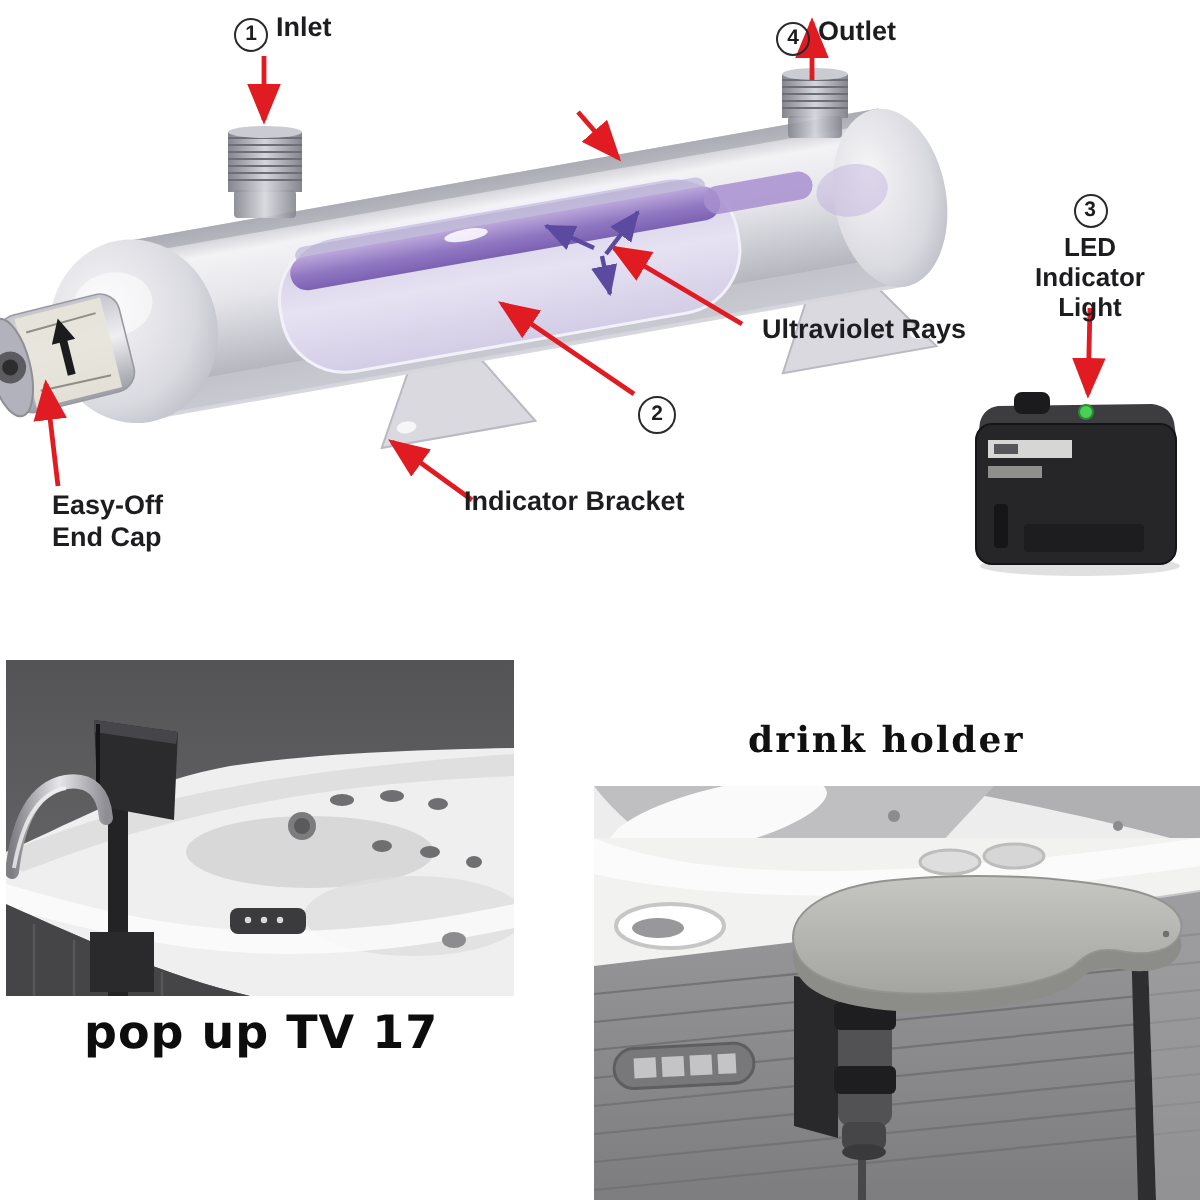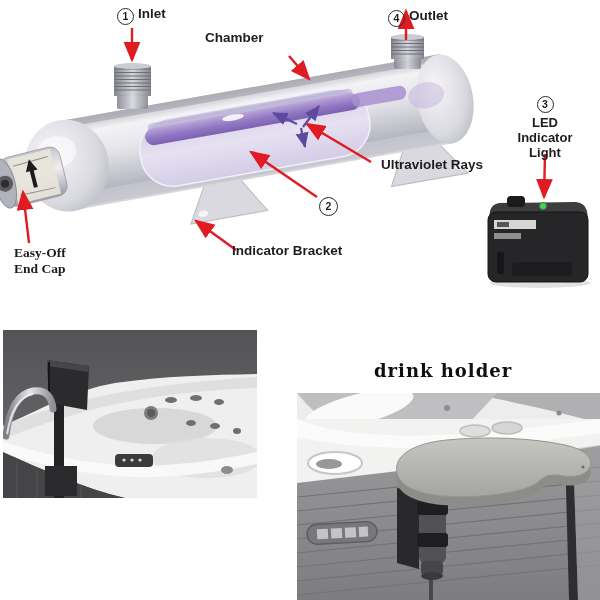--- a/index.html
+++ b/index.html
@@ -160,21 +160,20 @@
       <line x1="297" y1="124" x2="273" y2="113" marker-end="url(#ahPur)"></line>
       <line x1="301" y1="128" x2="305" y2="147" marker-end="url(#ahPur)"></line>
     </g>
   </svg>
 
   <div class="lbl" style="left:117px;top:6px;">
     <span class="circnum">1</span><span>Inlet</span>
   </div>
 
   <div class="lbl" style="left:205px;top:30px;">
-    <div>Chamber</div>
   </div>
 
   <div class="lbl" style="left:388px;top:8px;">
     <span class="circnum">4</span><span>Outlet</span>
   </div>
 
   <div class="led-block">
     <span class="circnum">3</span>
     <div>LED</div>
     <div>Indicator</div>
@@ -186,21 +185,21 @@
   </div>
 
   <div class="lbl" style="left:319px;top:196px;">
     <span class="circnum" style="width:17px;height:17px;">2</span>
   </div>
 
   <div class="lbl" style="left:232px;top:243px;">
     <div>Indicator Bracket</div>
   </div>
 
-  <div class="lbl" style="left:14px;top:245px;font-family:Liberation Serif, serif;">
+  <div class="lbl" style="left:26px;top:245px;">
     <div>Easy-Off</div>
     <div>End Cap</div>
   </div>
 
   <div id="photo-tv" class="photo">
     <svg width="254" height="168" viewBox="0 0 254 168">
       <defs>
         <linearGradient id="tvBg" x1="0" y1="0" x2="0" y2="1">
           <stop offset="0" stop-color="#545456"></stop>
             <stop offset="1" stop-color="#6c6c6f"></stop>
@@ -249,20 +248,21 @@
       <rect x="42" y="136" width="32" height="30" fill="#2a2a2c"></rect>
       <polygon points="44,30 86,36 84,80 46,73" fill="#2b2b2e"></polygon>
       <polygon points="44,30 86,36 85,42 44,36" fill="#45454a"></polygon>
       <line x1="46" y1="32" x2="46" y2="72" stroke="#151517" stroke-width="2"></line>
 
       <path d="M3,106 C6,80 14,64 30,61 C43,59 49,67 50,79" fill="none" stroke="url(#chrome)" stroke-width="7" stroke-linecap="round"></path>
       <path d="M4,104 C8,82 15,67 30,64" fill="none" stroke="#f2f2f5" stroke-width="2" opacity="0.8"></path>
       <line x1="48" y1="79" x2="48" y2="168" stroke="url(#chrome)" stroke-width="6"></line>
     </svg>
   </div>
+  <div class="caption-tv">pop up TV 17</div>
 
   <div class="caption-drink">drink holder</div>
   <div id="photo-drink" class="photo">
     <svg width="303" height="207" viewBox="0 0 303 207">
       <defs>
         <linearGradient id="cabGrad" x1="0" y1="0" x2="0" y2="1">
           <stop offset="0" stop-color="#99999b"></stop>
             <stop offset="1" stop-color="#7d7d7f"></stop>
         </linearGradient>
         <linearGradient id="trayGrad" x1="0" y1="0" x2="0" y2="1">

